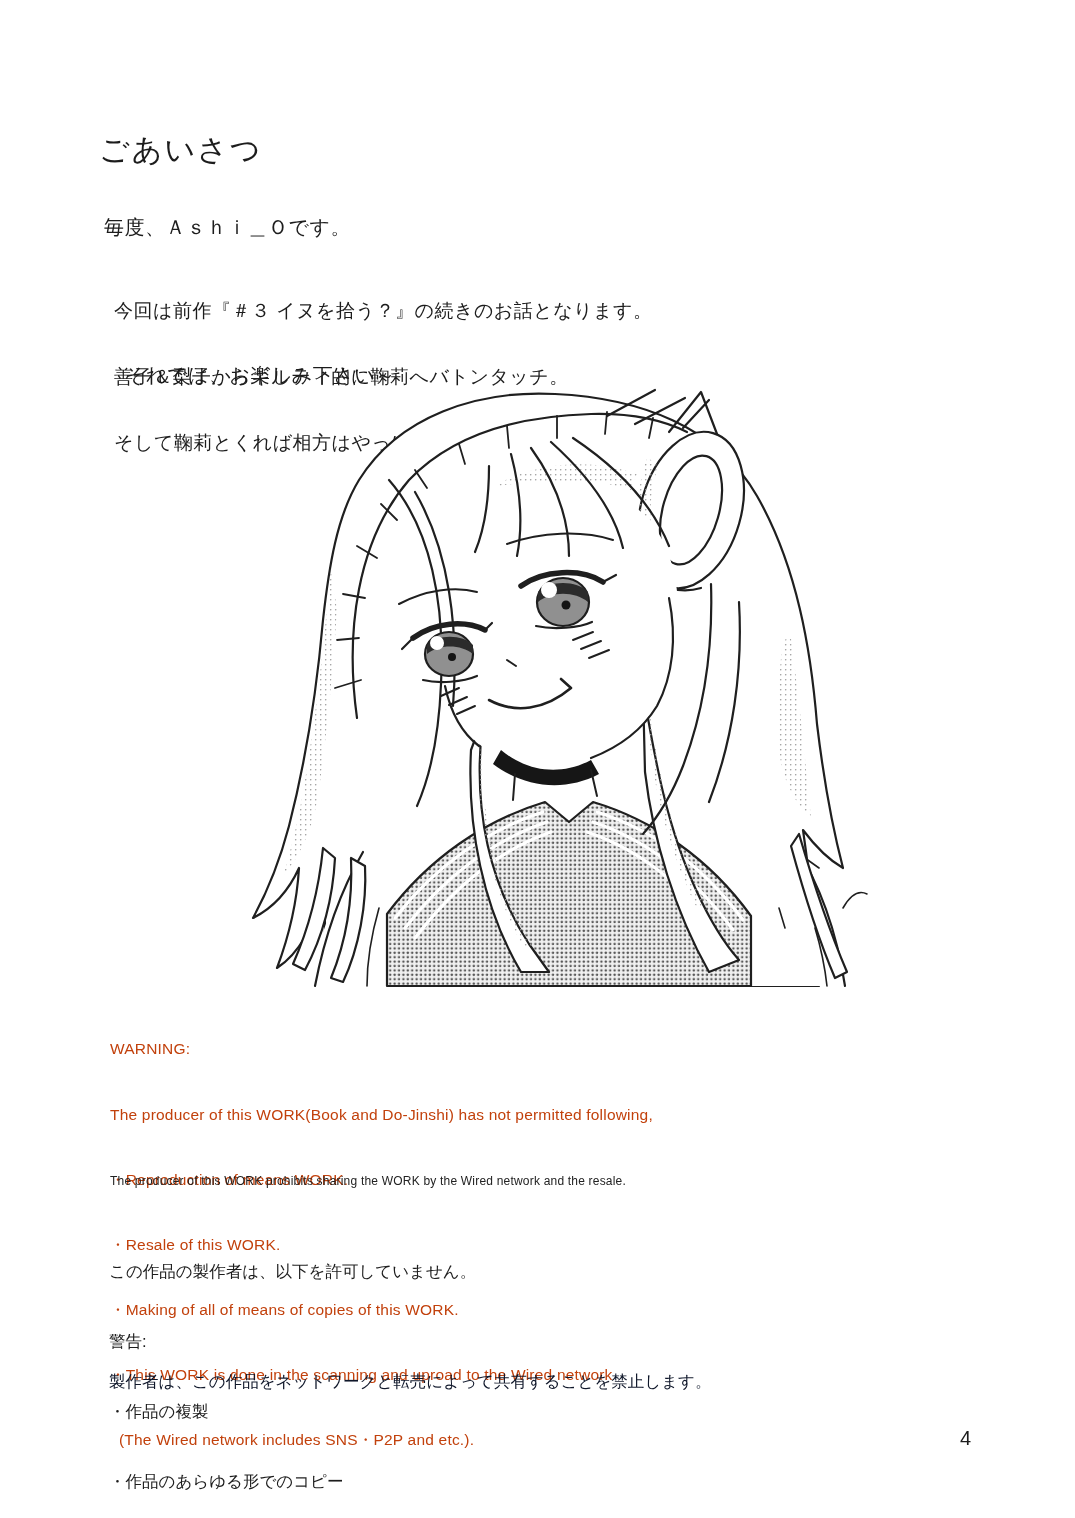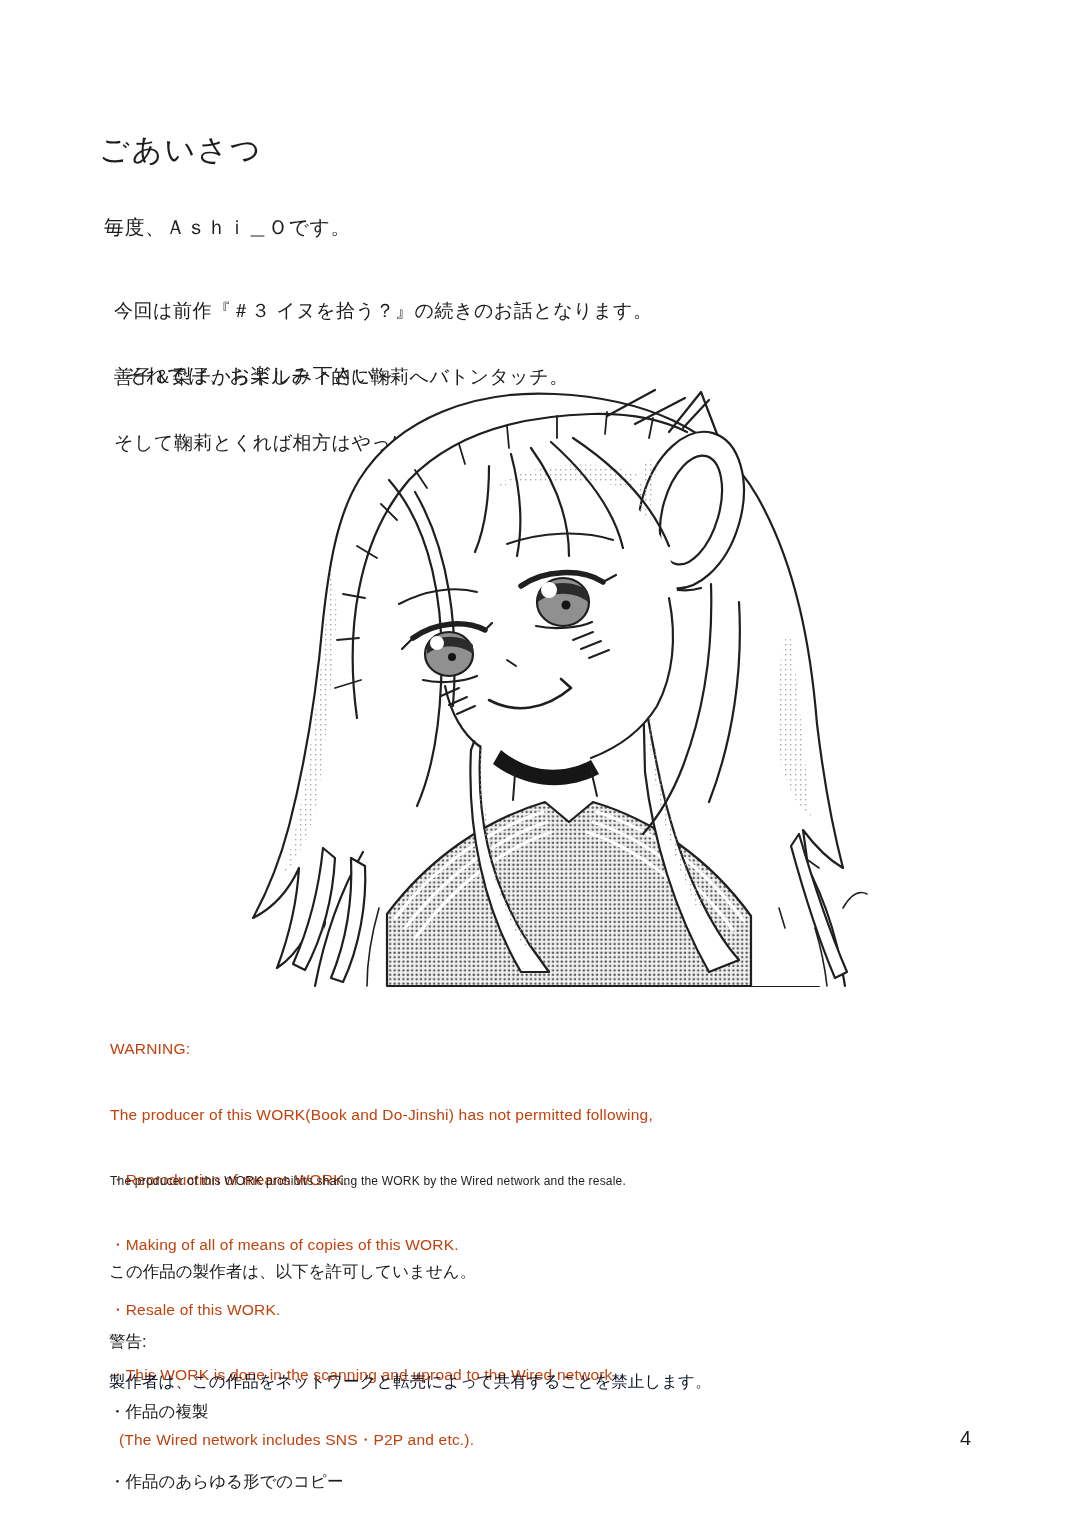--- a/index.html
+++ b/index.html
@@ -139,22 +139,22 @@
         <path fill="#161616" stroke="none" d="M262,362 C288,384 322,388 352,372 L360,386 C326,404 286,400 254,376 Z"></path>
         <path stroke-width="2" d="M276,386 L274,412 M352,382 L358,408"></path>
       </g>
     </svg>
   </figure>
 
   <div class="abs warn-en">
     <div>WARNING:</div>
     <div>The producer of this WORK(Book and Do-Jinshi) has not permitted following,</div>
     <div>・Reproduction of means WORK.</div>
+    <div>・Resale of this WORK.</div>
     <div>・Making of all of means of copies of this WORK.</div>
-    <div>・Resale of this WORK.</div>
     <div>・This WORK is done in the scanning and uproad to the Wired network</div>
     <div>  (The Wired network includes SNS・P2P and etc.).</div>
   </div>
   <div class="abs warn-en-footer">The producer of this WORK prohibits sharing the WORK by the Wired network and the resale.</div>
 
   <div class="abs warn-ja">
     <div>この作品の製作者は、以下を許可していません。</div>
     <div>警告:</div>
     <div>・作品の複製</div>
     <div>・作品のあらゆる形でのコピー</div>

